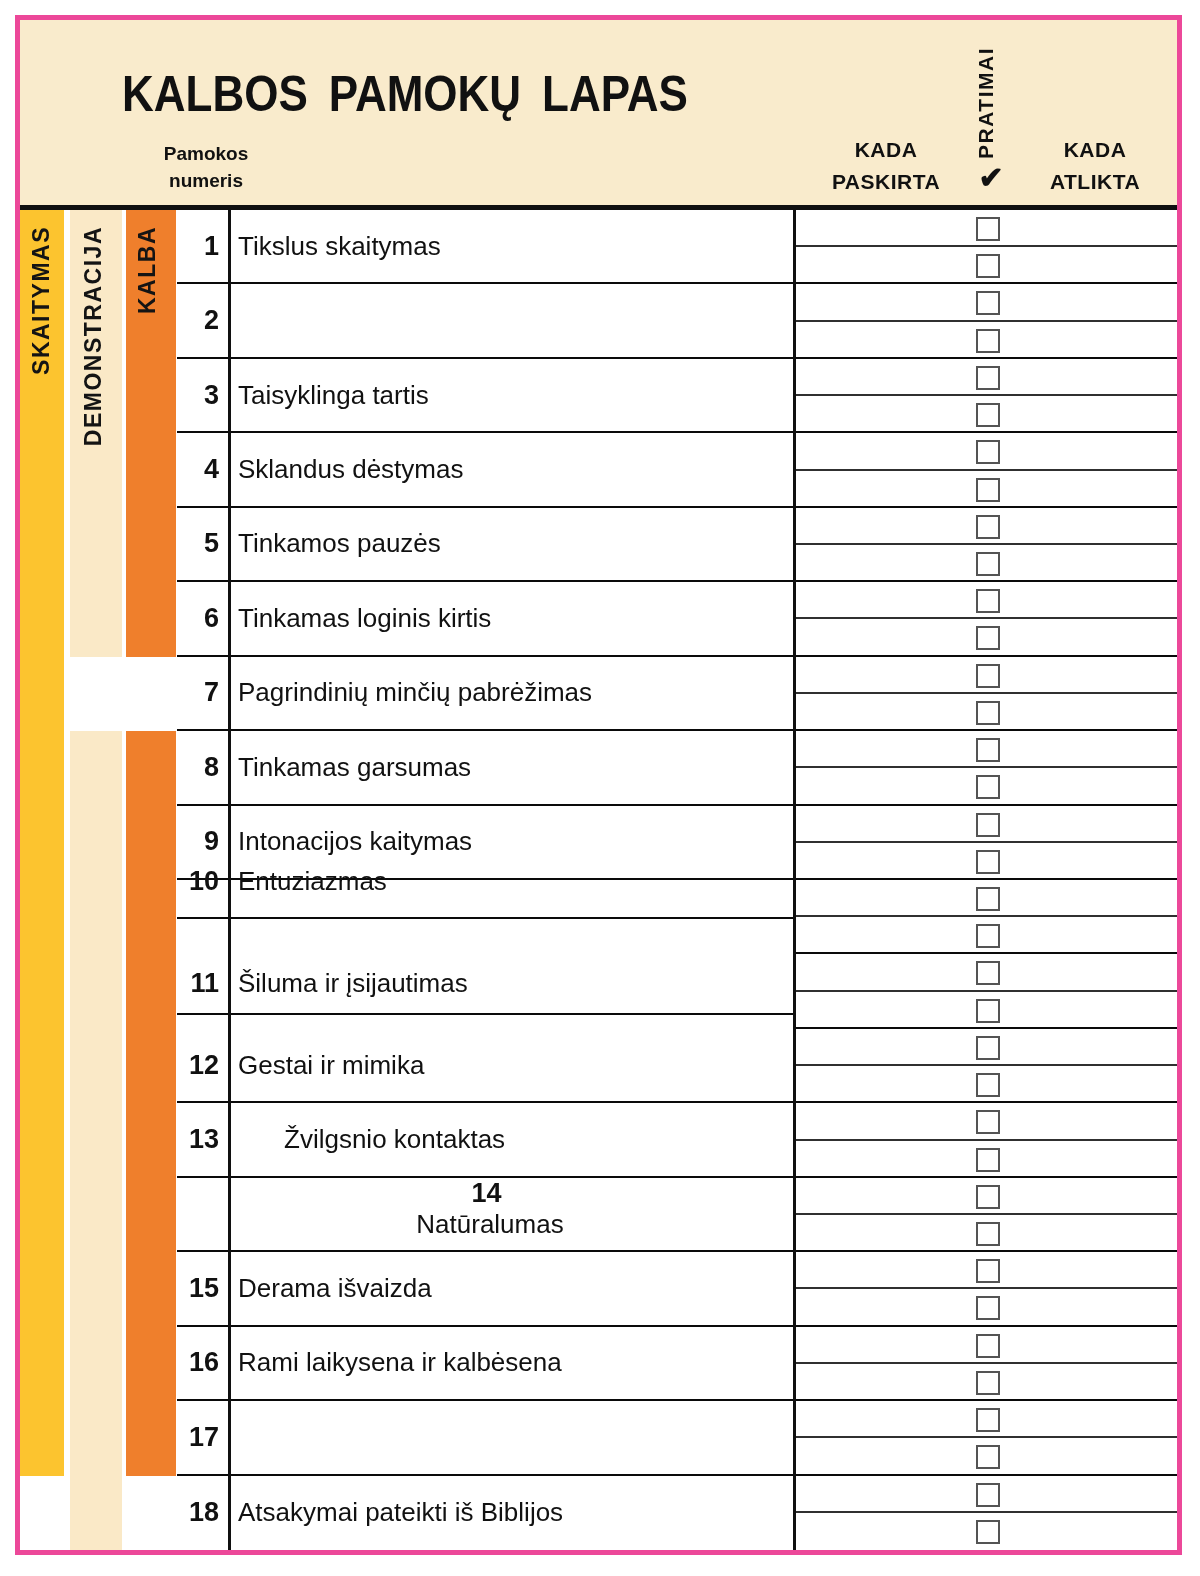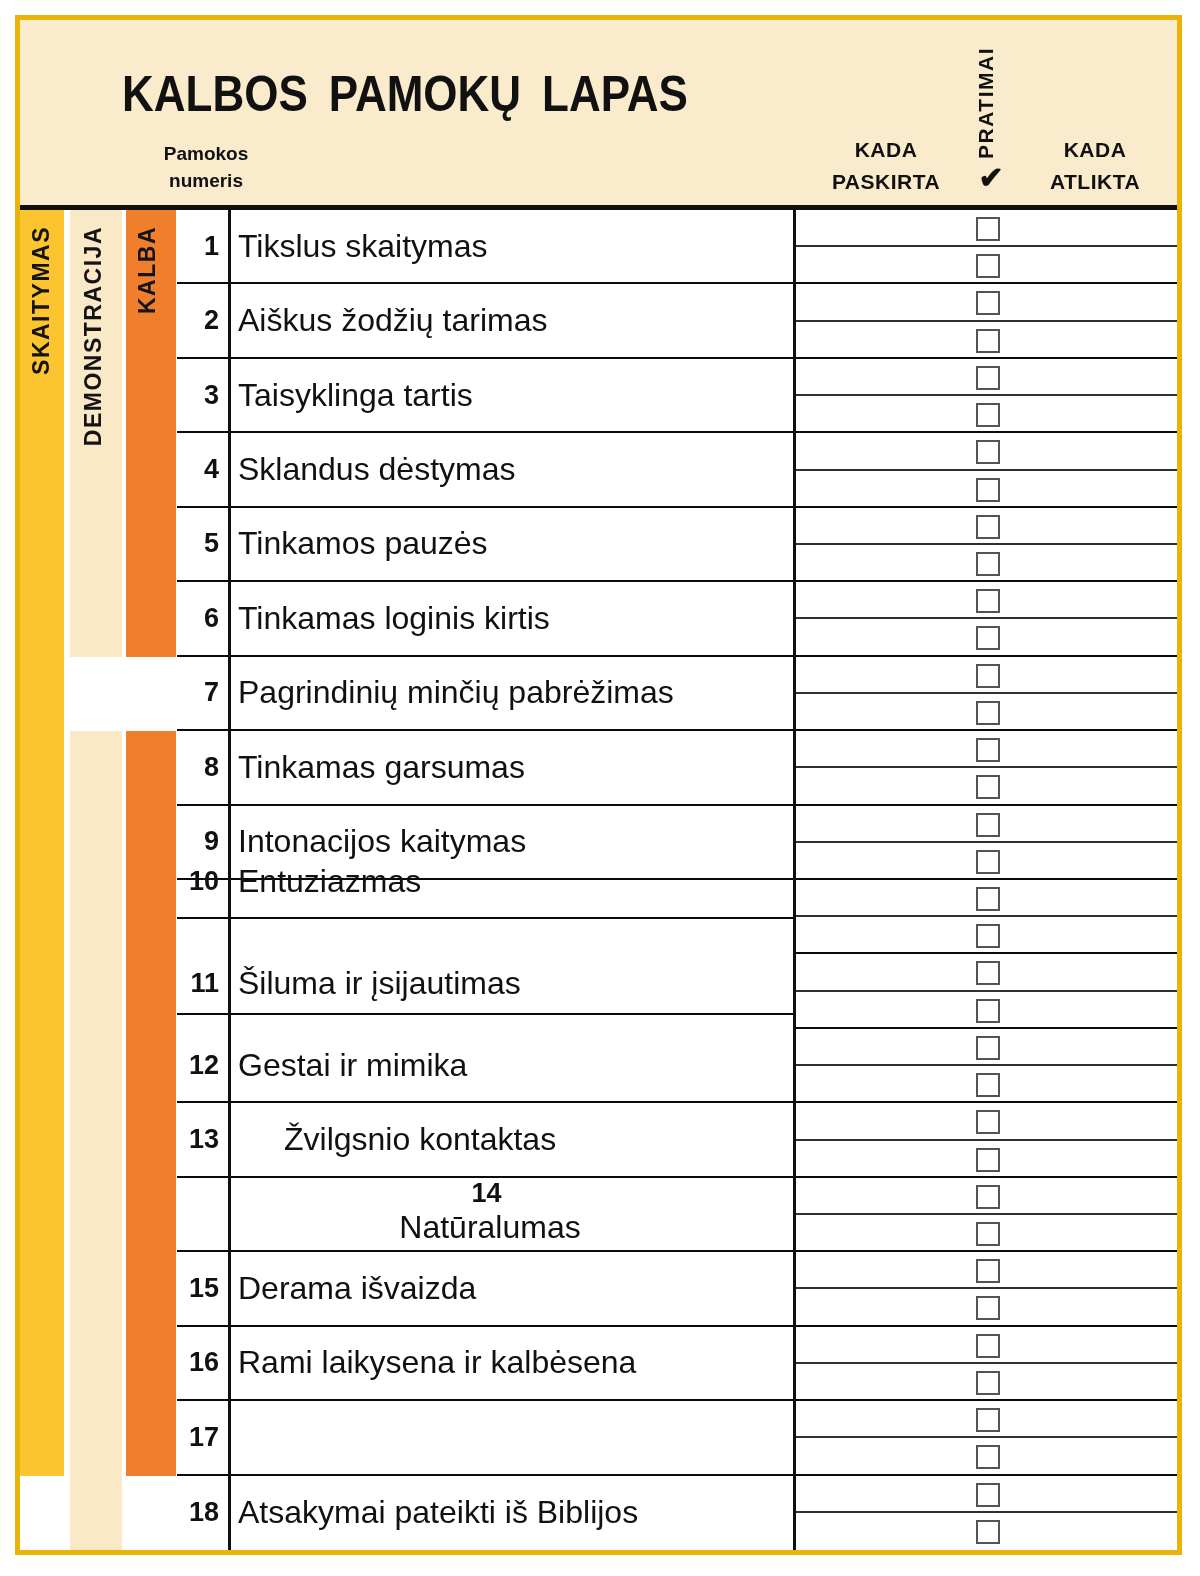--- a/index.html
+++ b/index.html
@@ -1,19 +1,19 @@
 <!DOCTYPE html>
 <html style="--yellow: #FCC42F; --cream: #FAE9C7; --orange: #EF7F2C; --header_bg: #F9EBCC; --line: #101010; --checkbox_border: #545454;"><head>
 <meta charset="utf-8">
 <style>
   html,body{margin:0;padding:0;background:#ffffff;}
   .page{position:relative;width:1200px;height:1576px;background:#fff;
         font-family:"Liberation Sans",sans-serif;color:#111;overflow:hidden;}
   .frame{position:absolute;left:15px;top:15px;width:1157px;height:1530px;
-         border:5px solid #eab308;background:#14532d;}
+         border:5px solid #ec4899;background:#14532d;}
   
   .header{position:relative;width:100%;height:185px;background:var(--header_bg,#f9ebcc);
           border-bottom:5px solid #101010;box-sizing:content-box;}
   .title{position:absolute;left:102px;top:49px;font-size:50px;font-weight:bold;
          line-height:1;white-space:nowrap;word-spacing:10px;letter-spacing:0;
          transform:scaleX(0.88);transform-origin:left top;}
   .pamokos{position:absolute;left:136px;top:120px;width:100px;text-align:center;
            font-size:19px;font-weight:bold;line-height:27px;}
   .colhead{position:absolute;text-align:center;font-size:21px;font-weight:bold;
            line-height:32px;letter-spacing:.5px;}
@@ -41,21 +41,21 @@
   .lbl-kalba{left:114px;top:16px;}
   .vline{position:absolute;top:0;height:1340px;width:3px;background:#101010;z-index:4;}
   .vline-num{left:208px;}
   .vline-main{left:773px;}
   
   .lesson-row{position:absolute;left:157px;width:616px;display:flex;align-items:center;
               border-bottom:2.5px solid #0a0a0a;box-sizing:border-box;z-index:2;background:transparent;}
   .lesson-row.last{border-bottom:none;}
   .lesson-num{width:51px;flex:none;text-align:right;padding-right:9px;box-sizing:border-box;
               font-weight:bold;font-size:27px;}
-  .lesson-title{font-size:32px;margin-left:10px;white-space:nowrap;}
+  .lesson-title{font-size:26px;margin-left:10px;white-space:nowrap;}
   
   .half-row{position:absolute;left:776px;width:381px;box-sizing:border-box;z-index:2;}
   .half-row.edge-mid{border-bottom:2px solid #303030;}
   .half-row.edge-lesson{border-bottom:2.5px solid #0a0a0a;}
   .half-row.last{border-bottom:none;}
   .checkbox{position:absolute;left:180px;top:7px;width:24px;height:24px;
             border:2px solid var(--checkbox_border,#555);background:#fff;box-sizing:border-box;}
   .date-cell{position:absolute;top:0;height:100%;}
   .date-cell.assigned{left:0;width:178px;}
   .date-cell.completed{left:206px;width:175px;}
@@ -97,21 +97,20 @@
 
       <div class="vline vline-num"></div>
       <div class="vline vline-main"></div>
 
     <div class="lesson-row" style="top: 0px; height: 74.4444px;">
     <div class="lesson-num">1</div>
     <div class="lesson-title">Tikslus skaitymas</div>
   </div>
         <div class="lesson-row" style="top: 74.4444px; height: 74.4444px;">
     <div class="lesson-num">2</div>
-    <div class="lesson-title">Aiškus žodžių tarimas</div>
   </div>
         <div class="lesson-row" style="top: 148.889px; height: 74.4444px;">
     <div class="lesson-num">3</div>
     <div class="lesson-title">Taisyklinga tartis</div>
   </div>
         <div class="lesson-row" style="top: 223.333px; height: 74.4444px;">
     <div class="lesson-num">4</div>
     <div class="lesson-title">Sklandus dėstymas</div>
   </div>
         <div class="lesson-row" style="top: 297.778px; height: 74.4444px;">

